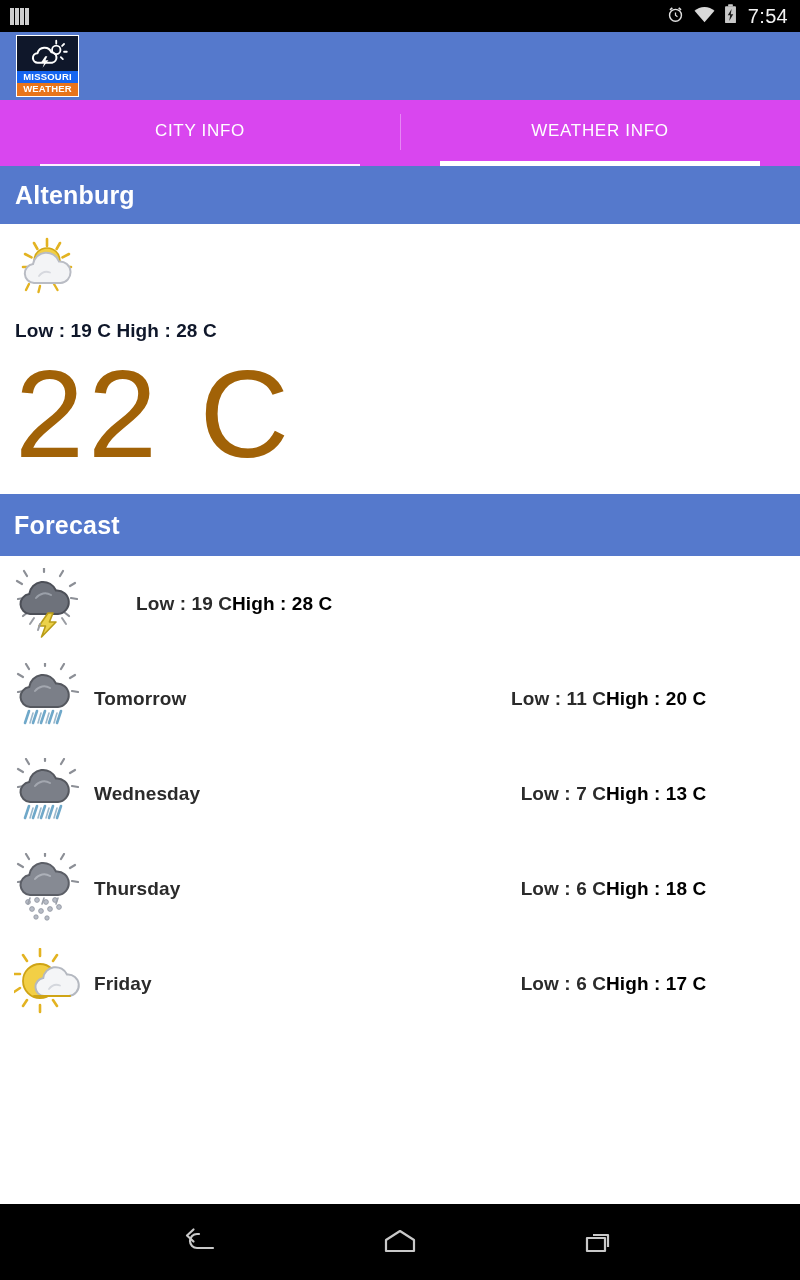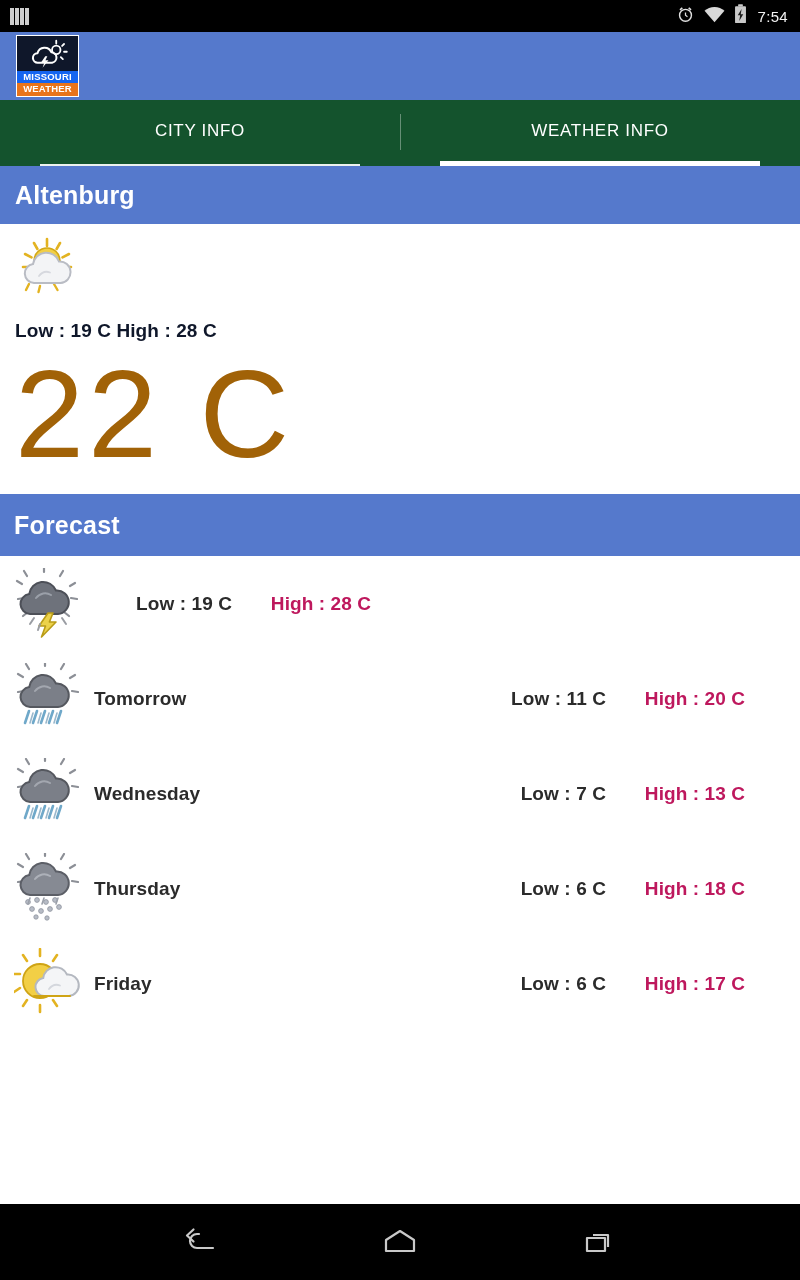--- a/index.html
+++ b/index.html
@@ -12,21 +12,21 @@
   #screen { width: 800px; height: 1280px; position: relative; background: #fff; display: flex; flex-direction: column; }
 
   
   .statusbar {
     height: 32px; background: #000; color: #e8e8e8;
     display: flex; align-items: center; justify-content: space-between;
     padding: 0 12px 0 10px; flex: 0 0 32px;
   }
   .sb-left { display: flex; align-items: center; gap: 6px; }
   .sb-right { display: flex; align-items: center; gap: 9px; }
-  .sb-time { font-size: 15px; color: #f2f2f2; letter-spacing: .3px; margin-left: 2px; }
+  .sb-time { font-size: 20px; color: #f2f2f2; letter-spacing: .3px; margin-left: 2px; }
   .simbars { display: flex; gap: 1.5px; align-items: flex-end; }
   .simbars i { display: block; width: 3.5px; height: 17px; background: #cfcfcf; }
 
   
   .appbar {
     background: #5579cc; flex: 0 0 68px;
     display: flex; align-items: center; padding-left: 16px;
   }
   .logo {
     width: 63px; height: 62px; background: #0f172a;
@@ -35,21 +35,21 @@
   }
   .logo-glyph { flex: 1 1 auto; display: flex; align-items: center; justify-content: center; width: 100%; }
   .logo-name {
     width: 100%; text-align: center; color: #fff; font-weight: bold;
     font-size: 9.5px; letter-spacing: .2px; line-height: 12px;
   }
   .logo-name.mo { background: #1565f0; }
   .logo-name.wx { background: #e8741a; padding-bottom: 1px; }
 
   
-  .tabs { background: #14532d; flex: 0 0 66px; display: flex; position: relative; }
+  .tabs { background: #d946ef; flex: 0 0 66px; display: flex; position: relative; }
   .tab {
     flex: 1 1 50%; display: flex; align-items: center; justify-content: center;
     color: #ffffff; font-size: 17px; letter-spacing: .7px; position: relative;
     padding-bottom: 4px;
   }
   .tab .ul { position: absolute; left: 40px; right: 40px; bottom: 0; background: #fff; }
   .tab.inactive .ul { height: 2px; opacity: .92; }
   .tab.active .ul { height: 5px; }
   .tabdivider { position: absolute; left: 50%; top: 14px; bottom: 16px; width: 1px; background: rgba(255,255,255,.35); }
 
@@ -72,21 +72,21 @@
     margin-top: 10px; letter-spacing: 4px;
     font-family: "Liberation Sans", sans-serif;
   }
 
   
   .forecast-list { background: #fff; flex: 1 1 auto; }
   .frow { height: 95px; display: flex; align-items: center; padding: 0 16px 0 14px; }
   .frow-icon { width: 68px; height: 72px; flex: 0 0 68px; }
   .frow-day { font-size: 19px; font-weight: bold; color: #2b2b2b; margin-left: 12px; flex: 1 1 auto; letter-spacing: .1px; }
   .frow-low { font-size: 19px; font-weight: bold; color: #2b2b2b; width: 150px; text-align: right; letter-spacing: .1px; }
-  .frow-high { font-size: 19px; font-weight: bold; color: #be185d; width: 178px; text-align: center; letter-spacing: .1px; }
+  .frow-high { font-size: 19px; font-weight: bold; color: #000000; width: 178px; text-align: left; letter-spacing: .1px; }
 
   
   .navbar {
     background: #000; flex: 0 0 76px; display: flex; align-items: center;
     justify-content: center; gap: 140px;
   }
   .navbtn { display: flex; align-items: center; justify-content: center; width: 60px; height: 48px; }
 </style>
 </head>
 <body>

